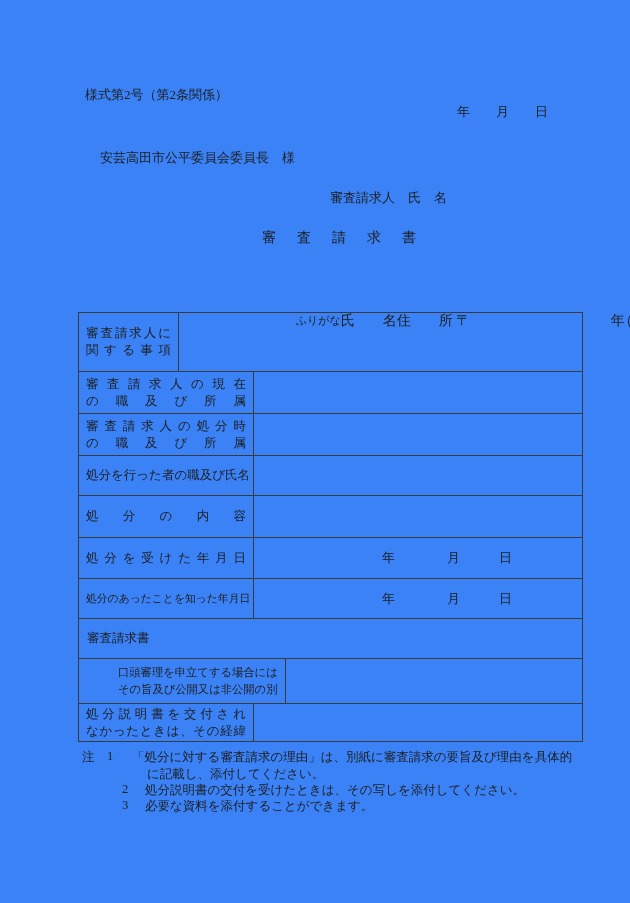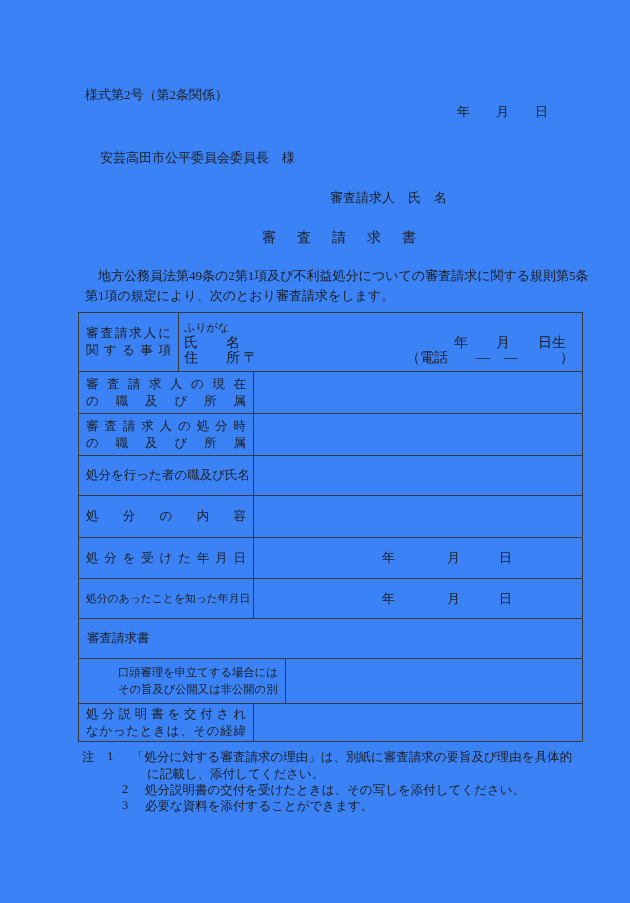--- a/index.html
+++ b/index.html
@@ -44,21 +44,21 @@
     display:flex;flex-direction:column;justify-content:center;
     padding:0 7px;
     font-size:12.5px;line-height:17px;
   }
   .r1 .tlabel{width:100px;}
   .r7 .tlabel{font-size:10.8px;}
   .r9 .tlabel{font-size:11.3px;margin-left:32px;}
   .jline{display:flex;justify-content:space-between;}
   .plain{white-space:nowrap;}
   .tvalue{flex:1;display:flex;align-items:center;box-sizing:border-box;white-space:nowrap;}
-  .v1{flex-direction:column;align-items:stretch;justify-content:center;padding-left:5px;}
+  .v1{flex-direction:row;align-items:stretch;justify-content:center;padding-left:5px;}
   .v1 .line{position:relative;line-height:15px;font-size:14px;white-space:nowrap;}
   .furigana{font-size:11px !important;}
   .birth{position:absolute;left:270px;top:0;}
   .phone{position:absolute;left:222px;top:0;}
   .vdate{padding-left:128px;}
   .vreason{padding-left:8px;font-size:12.5px;}
 
   
   #notes{position:absolute;left:82px;top:749px;width:520px;font-size:12.5px;}
   .nline{position:absolute;left:0;height:16px;white-space:nowrap;}
@@ -68,24 +68,20 @@
 <body>
 
 <div id="page">
 
   <div class="abs" id="form-number">様式第2号（第2条関係）</div>
   <div class="abs" id="header-date">年　　月　　日</div>
   <div class="abs" id="addressee">安芸高田市公平委員会委員長　様</div>
   <div class="abs" id="claimant">審査請求人　氏　名</div>
   <div class="abs" id="form-title">審査請求書</div>
 
-  <div class="abs" id="intro">
-    <div>　地方公務員法第49条の2第1項及び不利益処分についての審査請求に関する規則第5条</div>
-    <div>第1項の規定により、次のとおり審査請求をします。</div>
-  </div>
 
   <div id="req-table">
 
     <div class="trow r1">
       <div class="tlabel">
         <div class="jline">
             <span>審</span>
             <span>査</span>
             <span>請</span>
             <span>求</span>

